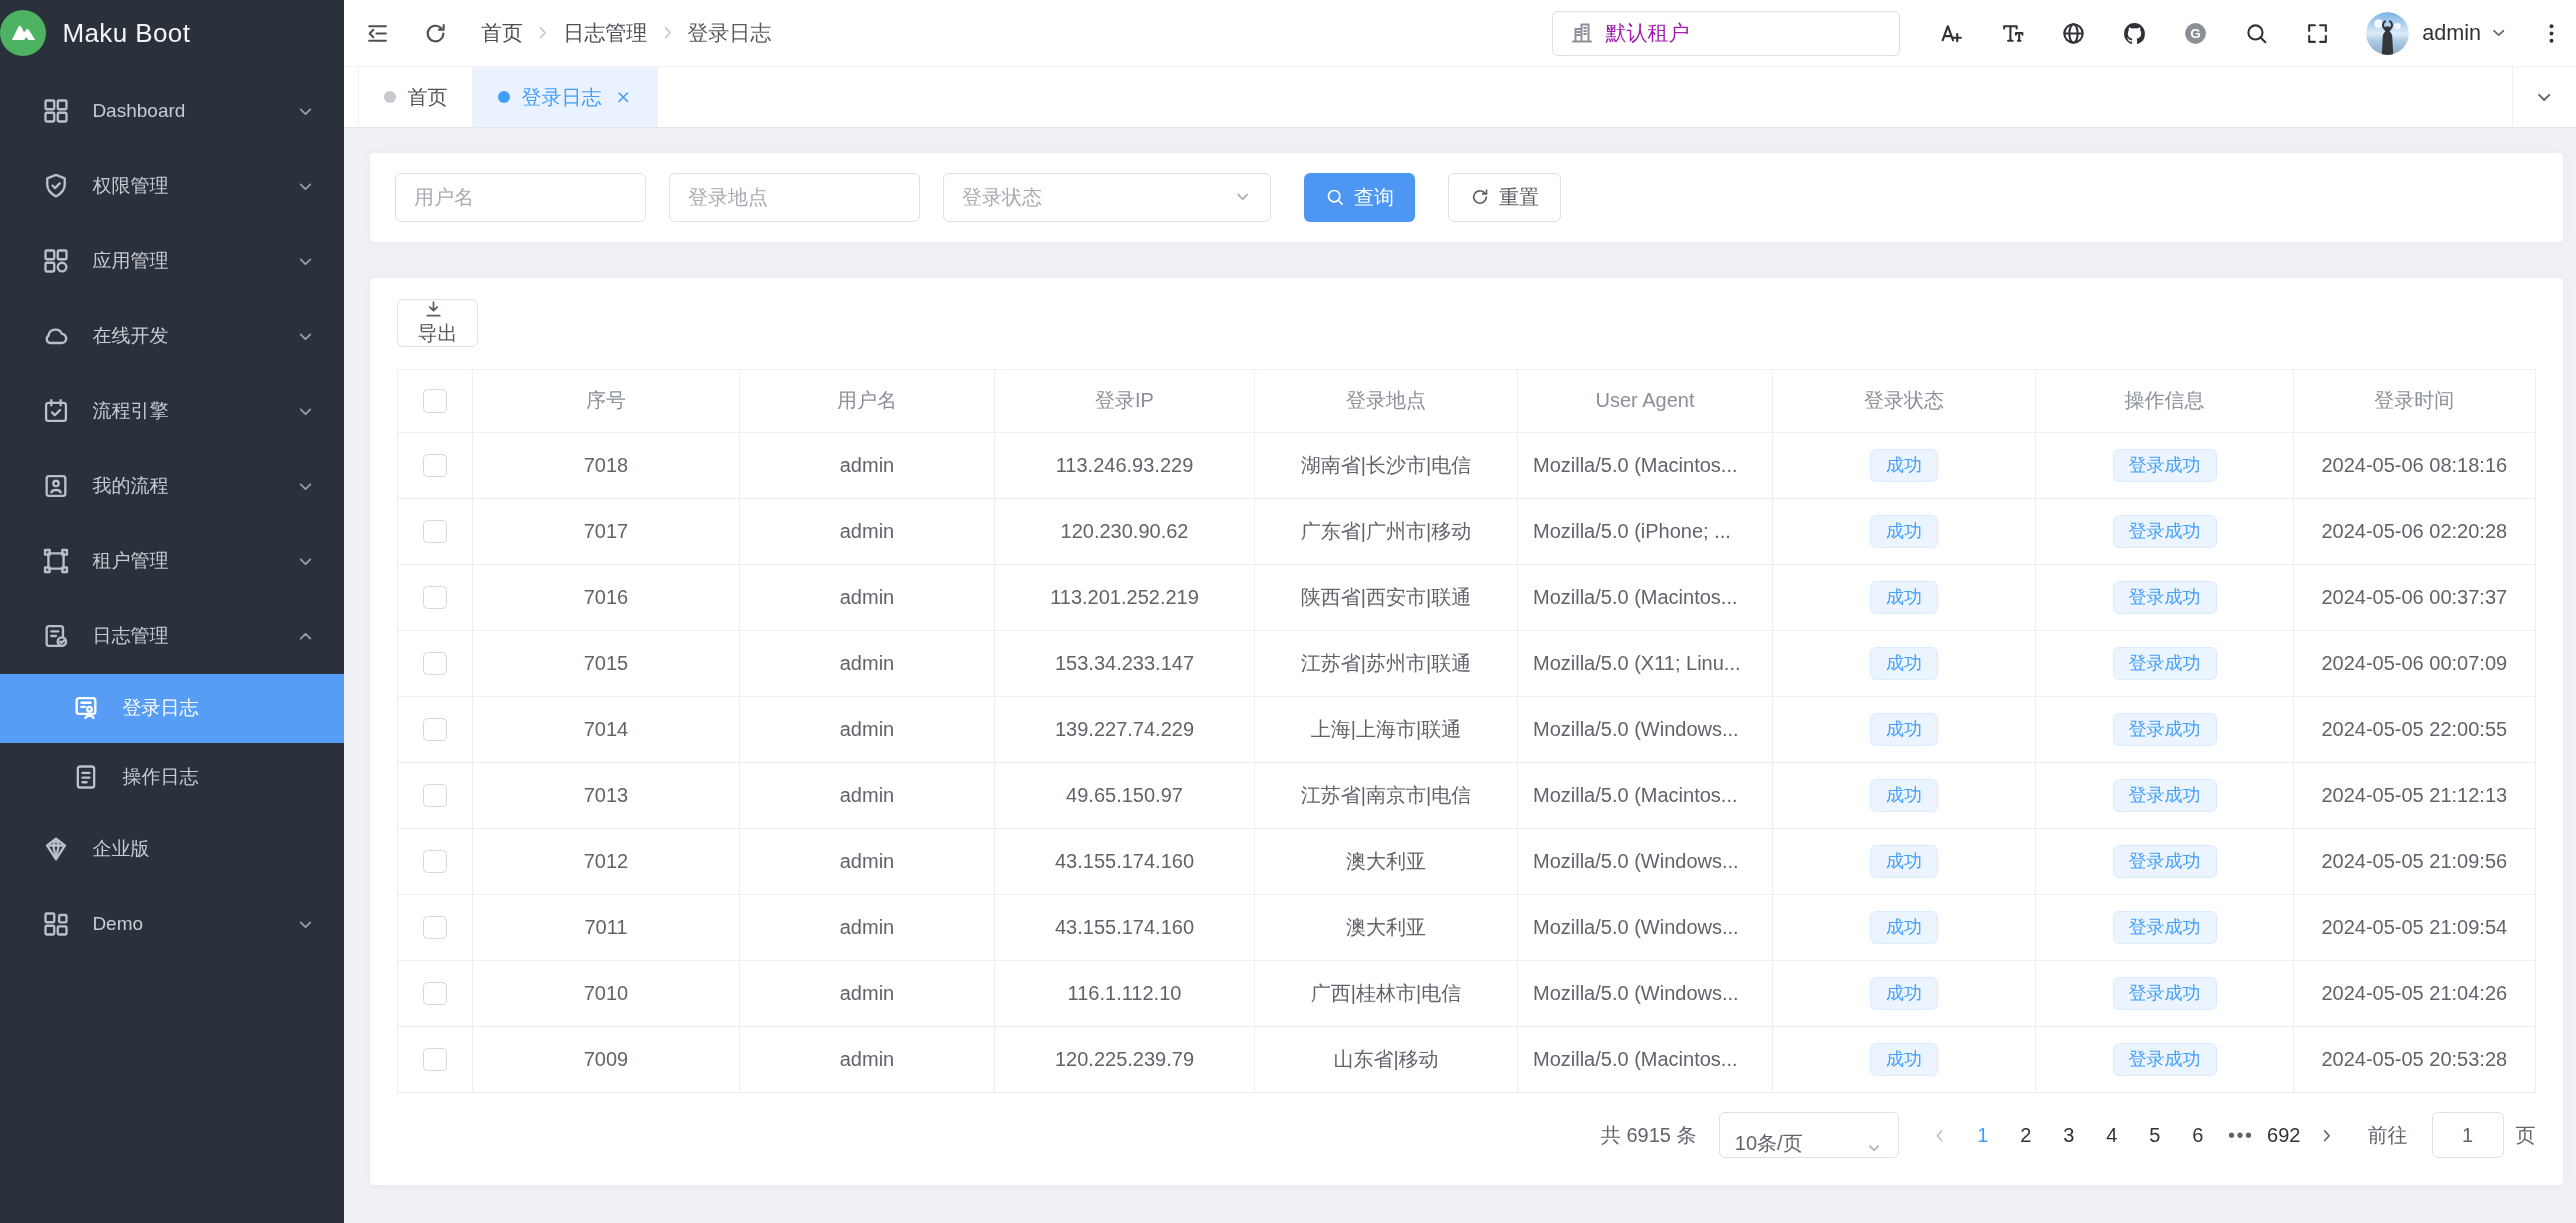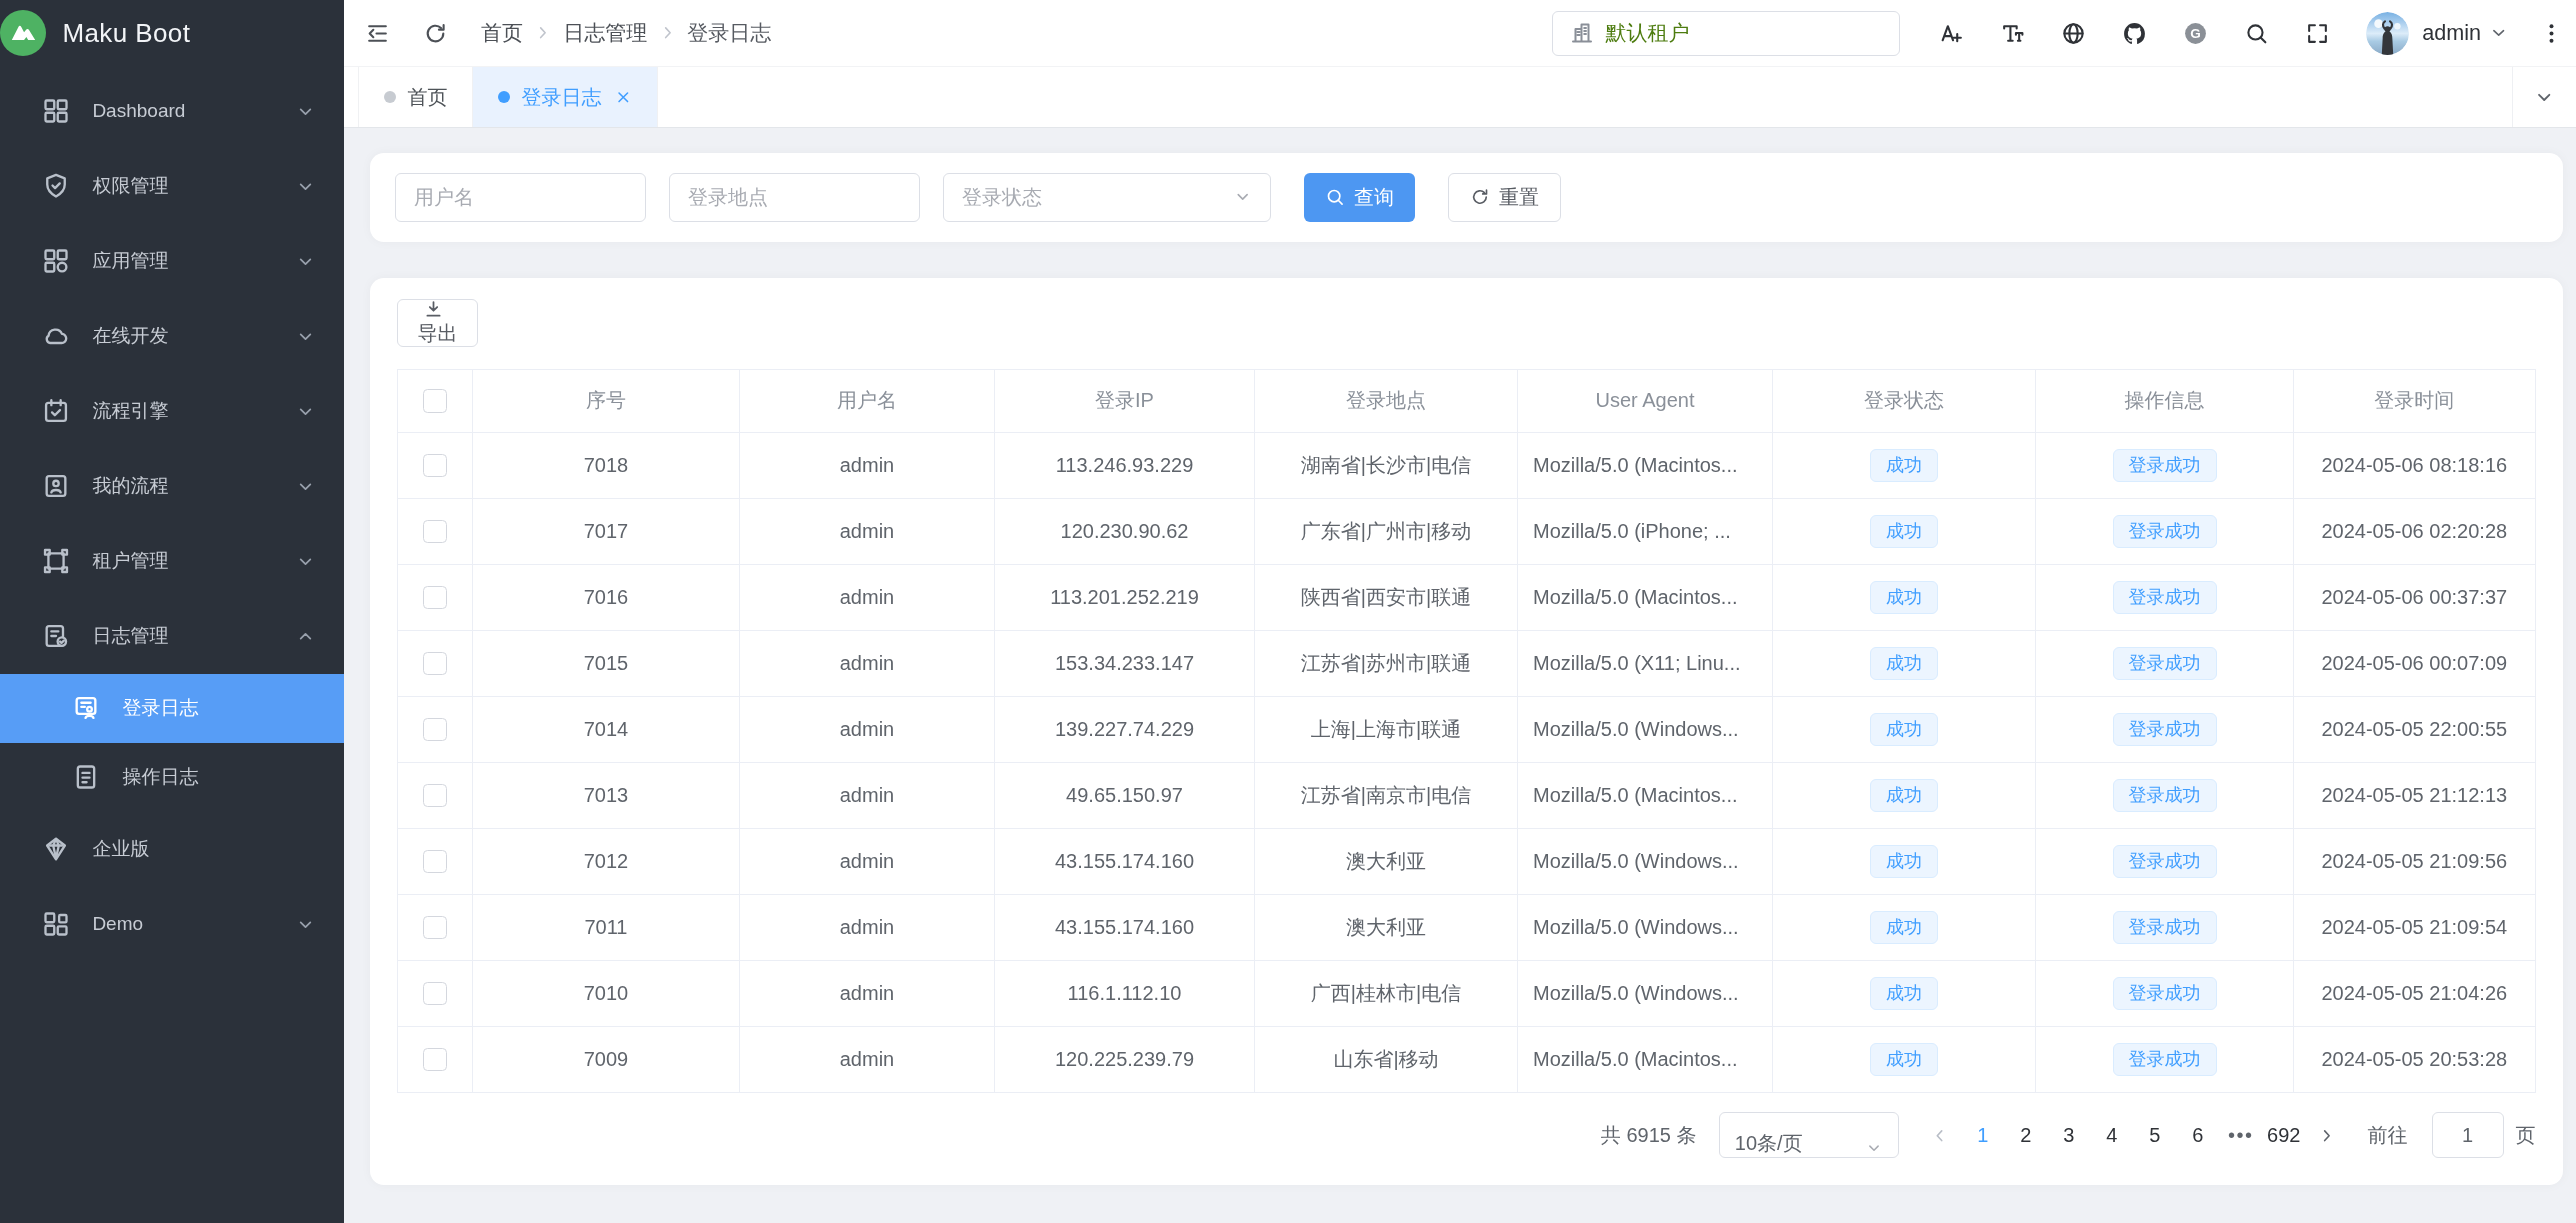--- a/index.html
+++ b/index.html
@@ -49,21 +49,21 @@
   .tb-icon{width:25px;height:25px;color:#4c5056;cursor:pointer;display:inline-flex;margin-right:33px;}
   .tb-icon .svgi{width:25px;height:25px;}
   .breadcrumb{display:flex;align-items:center;font-size:21px;color:#4c5056;}
   .bc-item{cursor:pointer;white-space:nowrap;}
   .bc-item.last{cursor:default;color:#565a61;}
   .bc-sep{width:19.4px;height:19.4px;color:#c0c4cc;margin:0 10.4px;display:inline-flex;}
   .bc-sep .svgi{width:19.4px;height:19.4px;}
   .tb-right{margin-left:auto;display:flex;align-items:center;}
   .tenant-box{
     width:313px;height:43px;border:1.5px solid #dcdfe6;border-radius:6px;
-    display:flex;align-items:center;padding:0 16.4px;color:#4d7c0f;font-size:21px;cursor:pointer;
+    display:flex;align-items:center;padding:0 16.4px;color:#a21caf;font-size:21px;cursor:pointer;
     margin-right:39px;background:#fff;white-space:nowrap;
   }
   .tenant-box .svgi{width:24px;height:24px;color:#8a8f98;margin-right:12px;flex:0 0 24px;}
   .hicon{width:25px;height:25px;color:#2f3237;cursor:pointer;display:inline-flex;margin-right:36px;}
   .hicon .svgi{width:25px;height:25px;}
   .avatar{width:43px;height:43px;border-radius:50%;overflow:hidden;cursor:pointer;flex:0 0 43px;}
   .avatar .svgi{width:43px;height:43px;}
   .user-name{font-size:21.6px;color:#2f3237;margin:0 7.5px 0 13.4px;cursor:pointer;}
   .caret{width:19.4px;height:19.4px;color:#5f646b;display:inline-flex;cursor:pointer;}
   .caret .svgi{width:19.4px;height:19.4px;}
@@ -82,21 +82,21 @@
   .tab.active{background:#e9f2fe;color:var(--accent,#409eff);}
   .tab.active .dot{background:var(--accent,#409eff);}
   .tab .tclose{width:18.6px;height:18.6px;margin-left:12px;display:inline-flex;color:var(--accent,#409eff);}
   .tab .tclose .svgi{width:18.6px;height:18.6px;}
   .tabs-more{width:63px;border-left:0.7px solid #eef0f3;display:flex;align-items:center;justify-content:center;
     color:#5f646b;cursor:pointer;}
   .tabs-more .svgi{width:22.4px;height:22.4px;}
 
   
   .content{flex:1;background:var(--content-bg,#eff1f5);padding:24.6px 13.4px 0 26px;overflow:hidden;}
-  .card{background:#fff;border-radius:14px;box-shadow:0 0 10.4px rgba(30,40,60,.04);}
+  .card{background:#fff;border-radius:4px;box-shadow:0 0 10.4px rgba(30,40,60,.04);}
   .filter-card{height:89px;display:flex;align-items:center;padding:0 25px;}
   .f-input{
     width:251px;height:49px;border:1.5px solid #dcdfe6;border-radius:6px;background:#fff;
     padding:0 18px;font-size:20px;color:#5f646b;outline:none;box-sizing:border-box;margin-right:23px;
     font-family:"Liberation Sans","DejaVu Sans",sans-serif;
   }
   .f-input::placeholder{color:#a8abb2;}
   .f-select{
     width:328px;height:49px;border:1.5px solid #dcdfe6;border-radius:6px;background:#fff;
     display:flex;align-items:center;justify-content:space-between;padding:0 18px;

